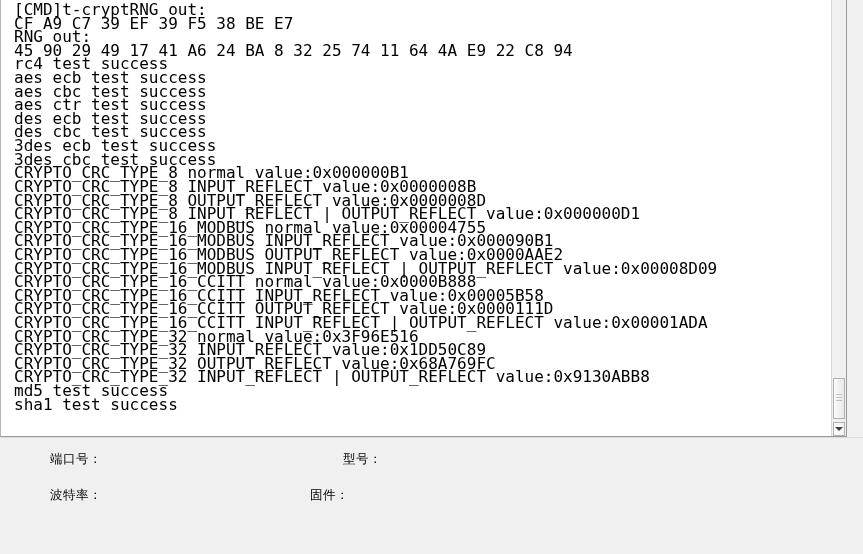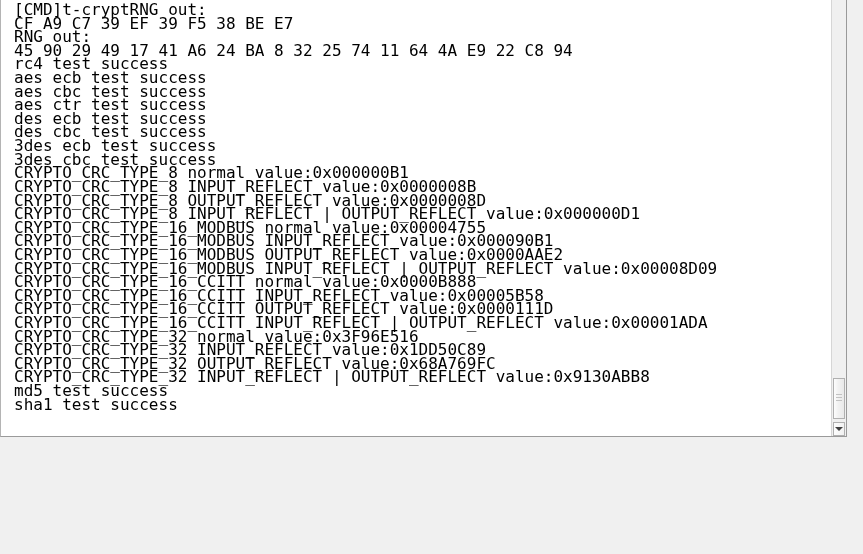--- a/index.html
+++ b/index.html
@@ -174,13 +174,33 @@
               <i></i>
           </div>
         </div>
       </div>
       <div class="vscroll-btn-down">
         <div class="arrow-down-small"></div>
       </div>
     </div>
   </div>
 
+  <div class="panel">
+    <div class="panel-divider"></div>
+
+    <div class="row" style="left:28px; top:14px; width:74px; justify-content:flex-end;">
+      <span class="lbl">端口号：</span>
+    </div>
+
+    <div class="row" style="left:320px; top:14px; width:62px; justify-content:flex-end;">
+      <span class="lbl">型号：</span>
+    </div>
+
+    <div class="row" style="left:28px; top:50px; width:74px; justify-content:flex-end;">
+      <span class="lbl">波特率：</span>
+    </div>
+
+    <div class="row" style="left:294px; top:50px; width:55px; justify-content:flex-end;">
+      <span class="lbl">固件：</span>
+    </div>
+
+  </div>
 </div>
 
 </body></html>

